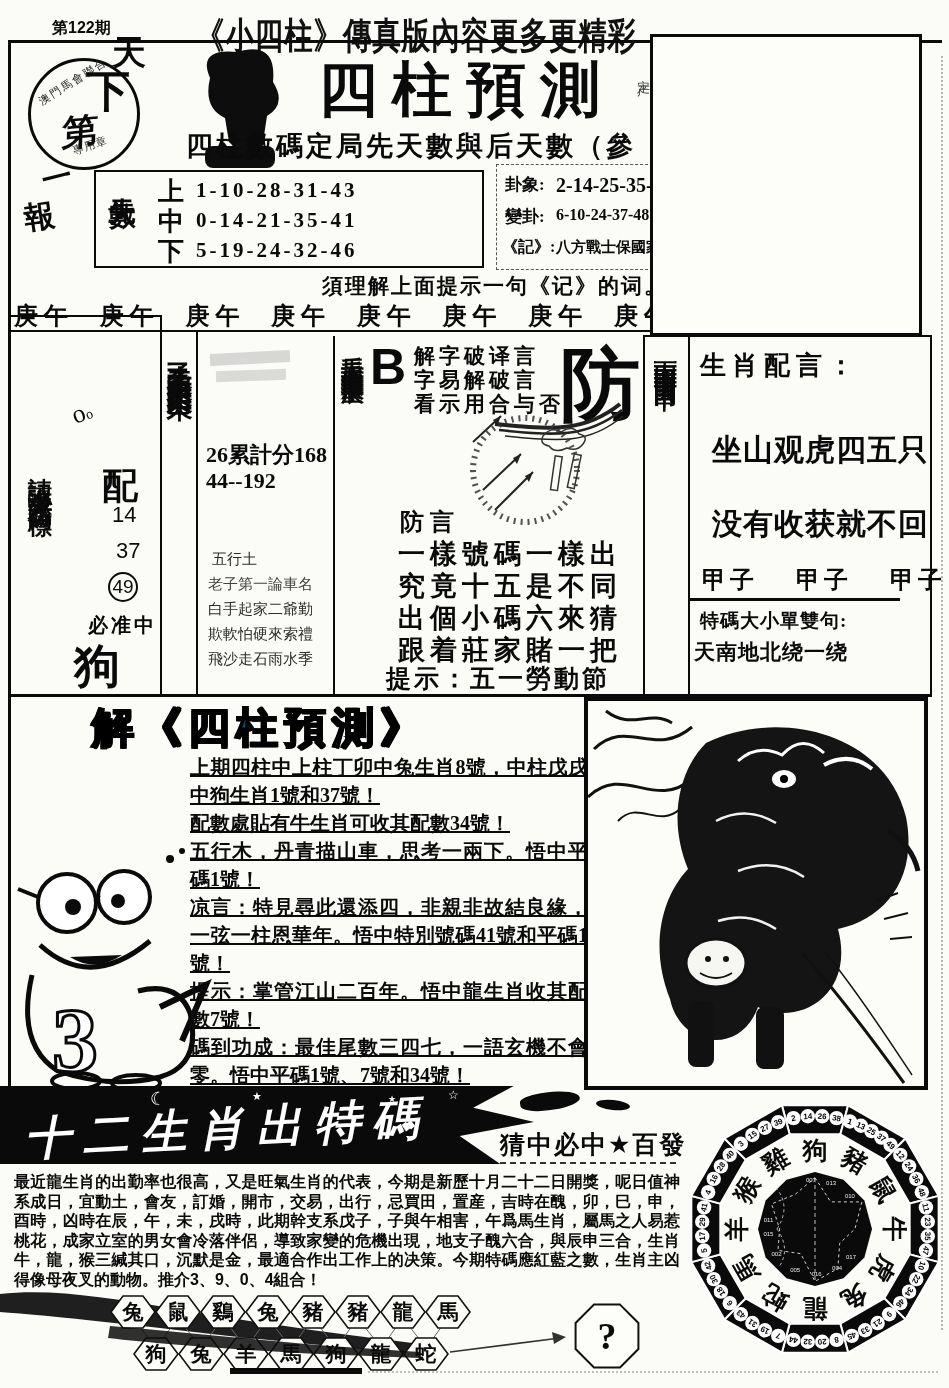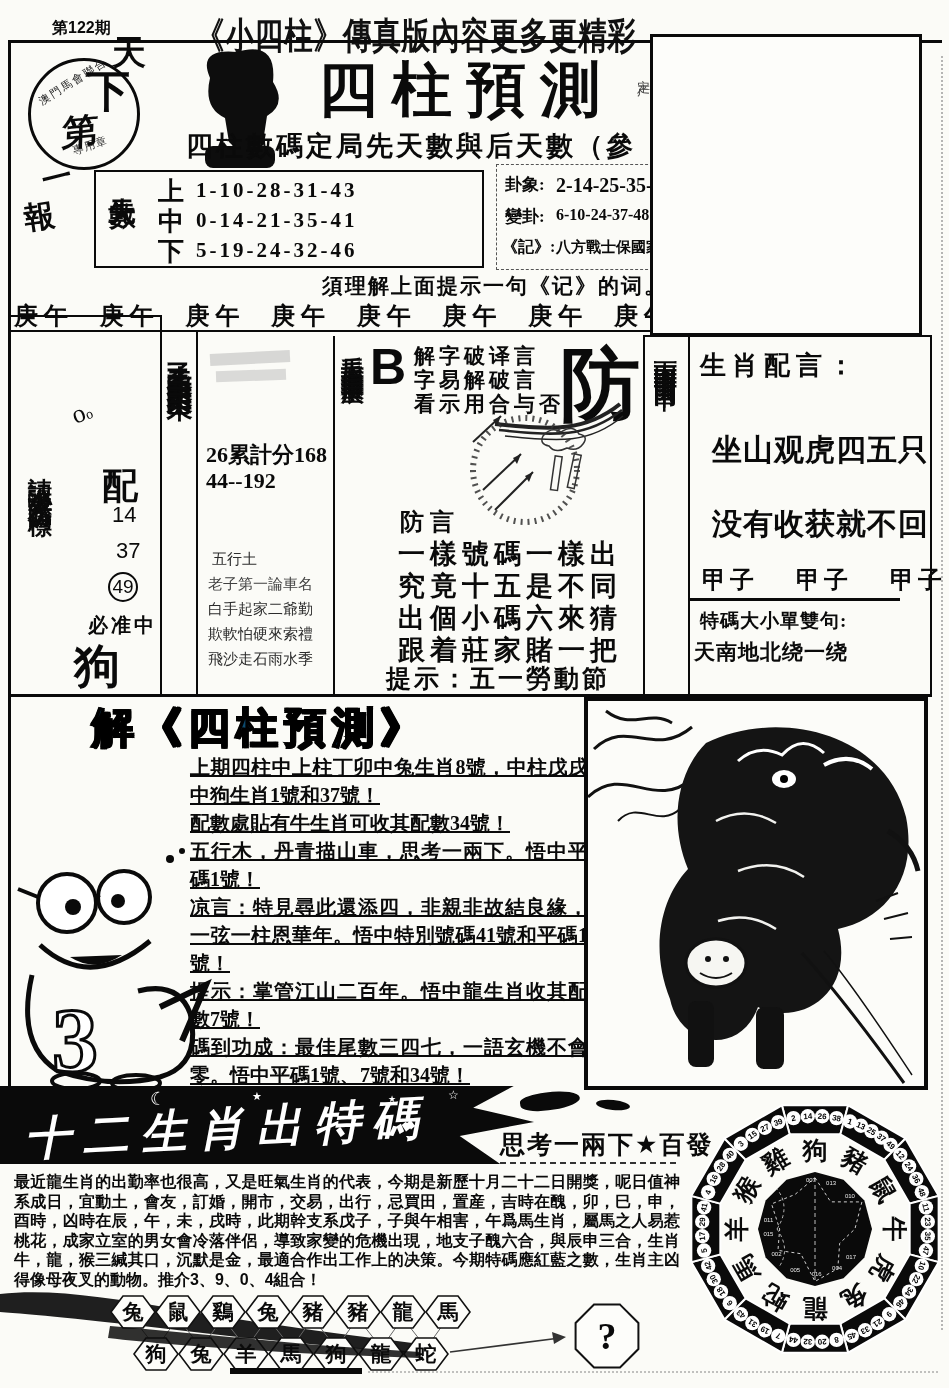--- a/index.html
+++ b/index.html
@@ -215,21 +215,21 @@
   </div>
 
   <div class="abs" style="left:0;top:1086px;width:676px;height:78px;background:#0a0a0a;clip-path:polygon(0 0,76% 0,70% 28%,79% 46%,68% 64%,74% 100%,0 100%);"></div>
   <div class="abs" style="left:520px;top:1092px;width:60px;height:18px;background:#0a0a0a;transform:rotate(-8deg);border-radius:40% 60% 50% 50%;"></div>
   <div class="abs" style="left:596px;top:1100px;width:34px;height:10px;background:#0a0a0a;transform:rotate(6deg);border-radius:50%;"></div>
   <div class="abs" style="left:150px;top:1088px;color:#fff;font-size:18px;">☾</div>
   <div class="abs" style="left:252px;top:1090px;color:#fff;font-size:11px;">★</div>
   <div class="abs" style="left:388px;top:1094px;color:#fff;font-size:9px;">★</div>
   <div class="abs" style="left:448px;top:1088px;color:#fff;font-size:12px;">☆</div>
   <div class="abs heavy" style="left:28px;top:1098px;font-size:46px;color:#fff;letter-spacing:12px;transform:rotate(-3deg) skewX(-14deg);white-space:nowrap;">十二生肖出特碼</div>
-  <div class="abs heavy" style="left:500px;top:1128px;font-size:25px;letter-spacing:2px;">思考一兩下★百發</div>
+  <div class="abs heavy" style="left:500px;top:1128px;font-size:25px;letter-spacing:2px;">猜中必中★百發</div>
   <div class="abs" style="left:500px;top:1162px;width:176px;border-top:2px dashed #333;"></div>
 
   <div class="abs b" style="left:14px;top:1172px;width:666px;font-size:16px;line-height:19.5px;text-align:justify;font-family:'Liberation Sans','DejaVu Sans',sans-serif;font-weight:600;">最近龍生肖的出勤率也很高，又是旺氣生肖的代表，今期是新歷十月二十二日開獎，呢日值神系成日，宜動土，會友，訂婚，開市，交易，出行，忌買田，置産，吉時在醜，卯，巳，申，酉時，凶時在辰，午，未，戌時，此期幹支系戊子，子與午相害，午爲馬生肖，屬馬之人易惹桃花，成家立室的男女會冷落伴侶，導致家變的危機出現，地支子醜六合，與辰申三合，生肖牛，龍，猴三緘其口，沉默是金，最適合作出工作上的决策。今期特碼應紅藍之數，生肖主凶得像母夜叉的動物。推介3、9、0、4組合！</div>
 
   <svg id="chain" class="abs" style="left:0;top:1288px;" width="690" height="100" viewBox="0 0 690 100">
       <path d="M0,6 C50,0 110,10 170,20 C240,32 320,44 420,56 L417,66 C330,58 240,50 160,40 C90,32 30,26 0,24 Z" fill="#0c0c0c" opacity="0.92"></path>
       <line x1="139" y1="38" x2="150" y2="52" stroke="#666" stroke-width="1"></line>
       <line x1="172" y1="38" x2="162" y2="52" stroke="#666" stroke-width="1"></line>
       <line x1="184" y1="38" x2="195" y2="52" stroke="#666" stroke-width="1"></line>
       <line x1="217" y1="38" x2="207" y2="52" stroke="#666" stroke-width="1"></line>

